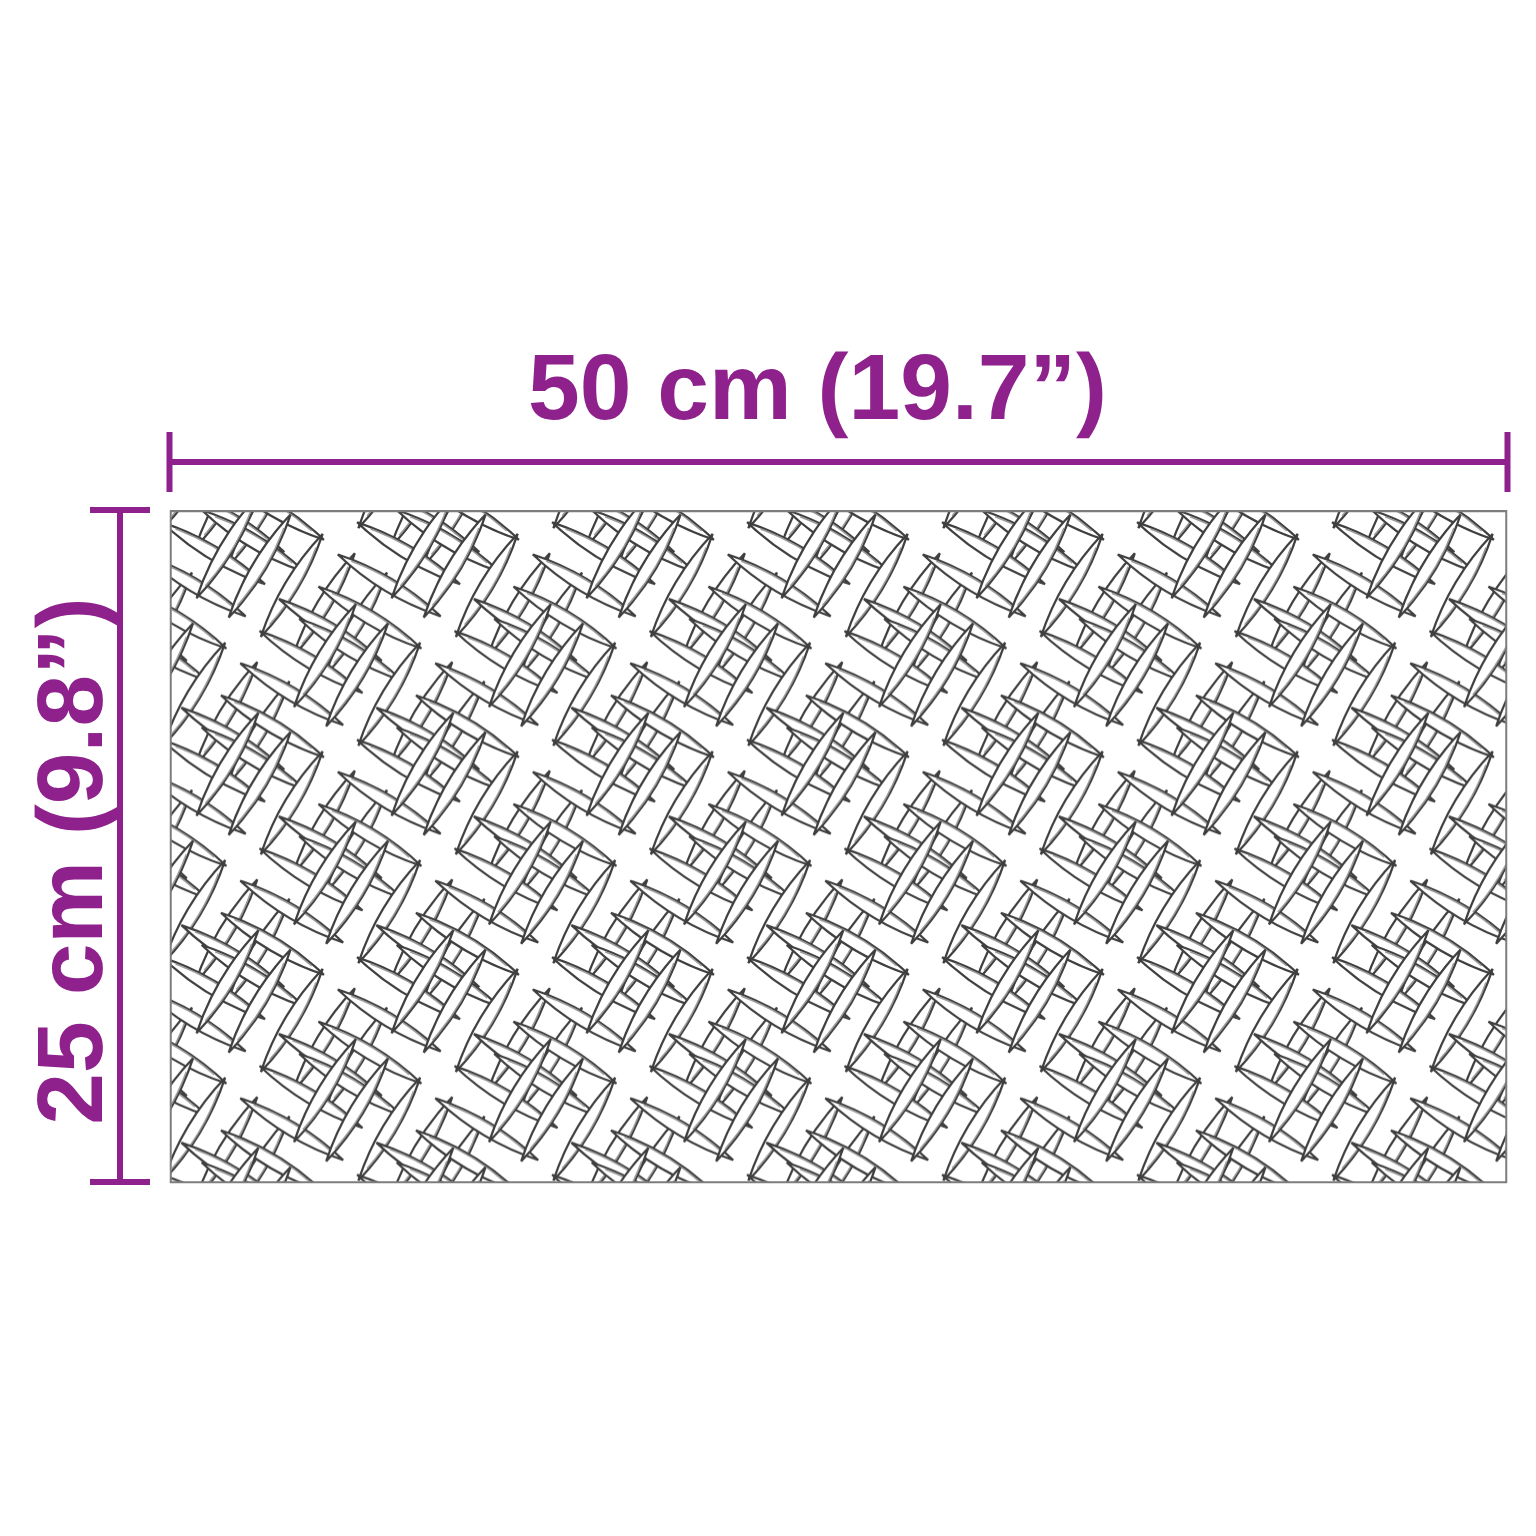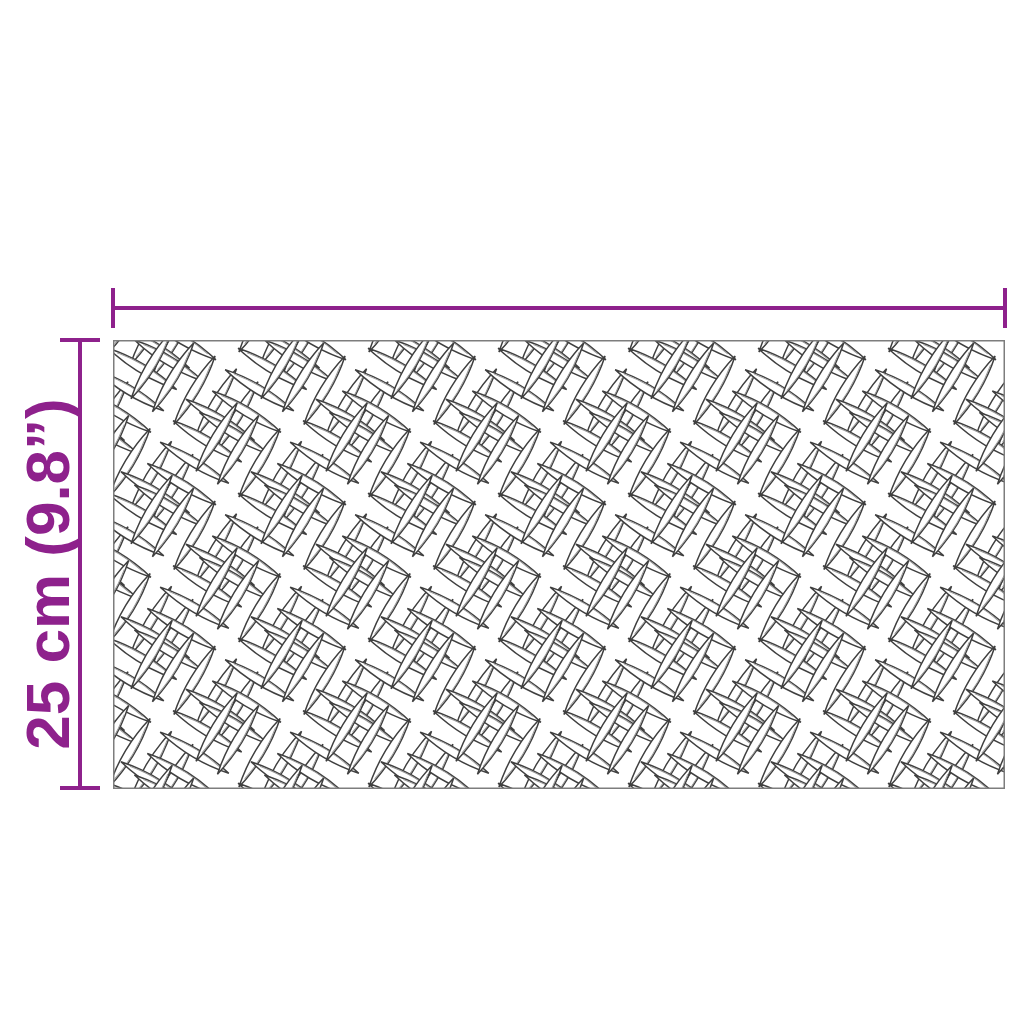--- a/index.html
+++ b/index.html
@@ -69,20 +69,21 @@
     fill: none;
     stroke: var(--color-plate-border, #7d7d7d);
     stroke-width: 1.5px;
   }
 </style>
 </head>
 <body>
 
 <div class="canvas">
 
+  <div class="dim-label dim-label-top">50 cm (19.7”)</div>
   <div class="dim-line dim-line-h"></div>
   <div class="dim-tick tick-v tick-v-left"></div>
   <div class="dim-tick tick-v tick-v-right"></div>
 
   <div class="dim-label dim-label-left">25 cm (9.8”)</div>
   <div class="dim-line dim-line-v"></div>
   <div class="dim-tick tick-h tick-h-top"></div>
   <div class="dim-tick tick-h tick-h-bottom"></div>
 
   <svg class="plate-svg" viewBox="0 0 892 449" xmlns="http://www.w3.org/2000/svg">

